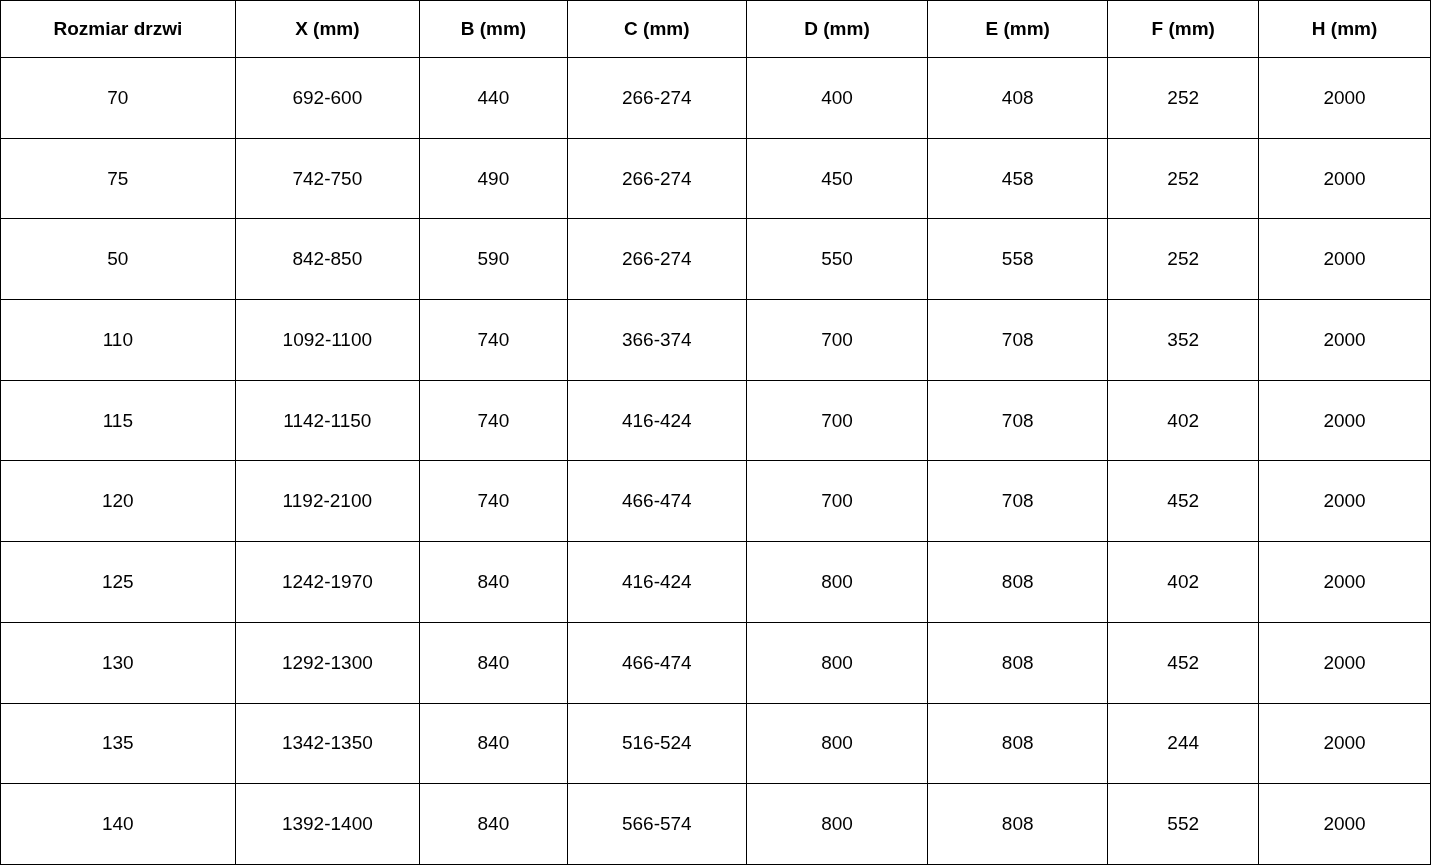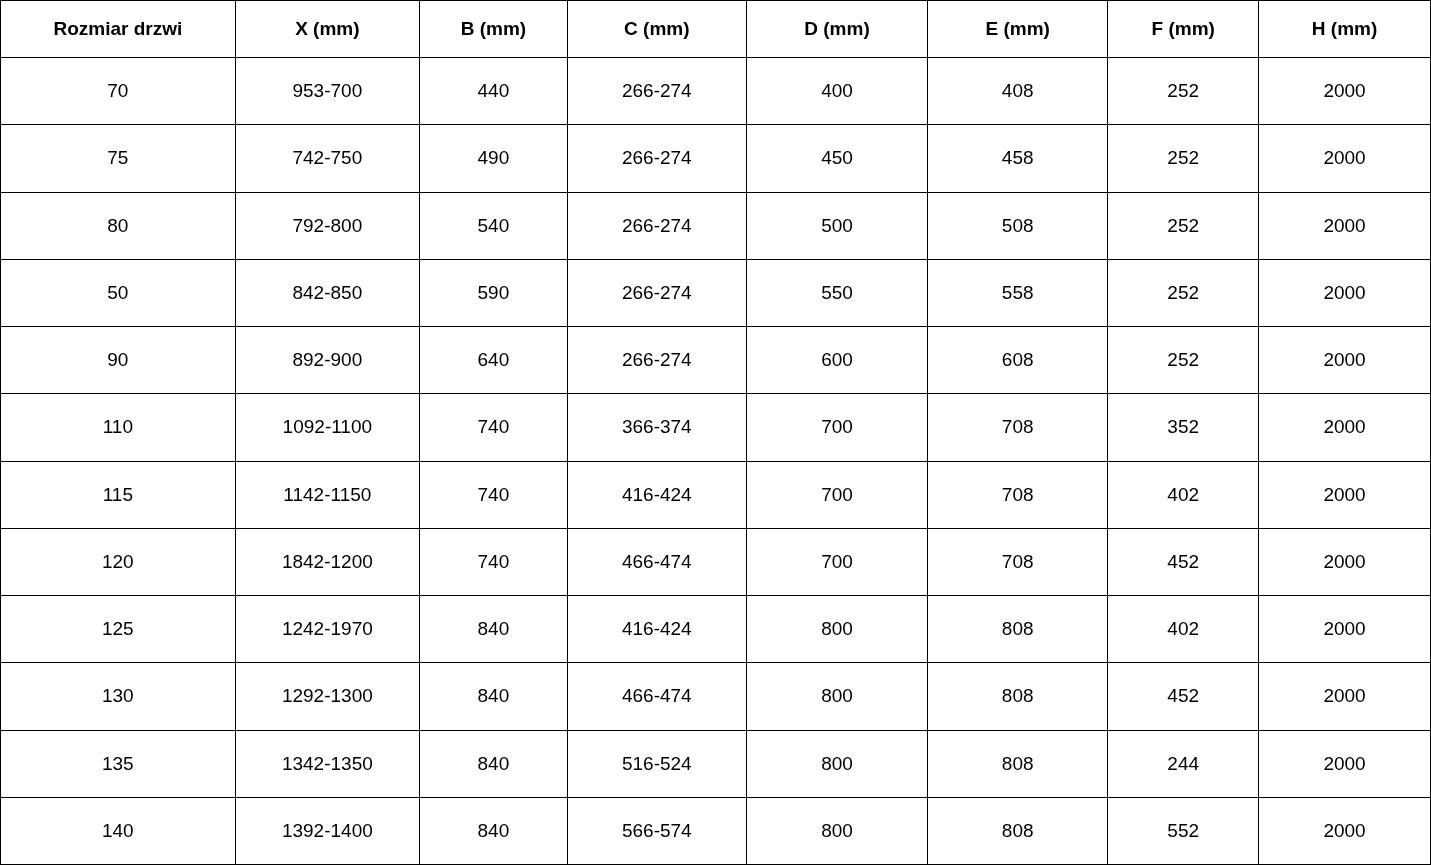--- a/index.html
+++ b/index.html
@@ -69,65 +69,45 @@
       <th>C (mm)</th>
       <th>D (mm)</th>
       <th>E (mm)</th>
       <th>F (mm)</th>
       <th>H (mm)</th>
     </tr>
   </thead>
   <tbody>
     <tr>
       <td>70</td>
-      <td>953-700</td>
+      <td>692-600</td>
       <td>440</td>
       <td>266-274</td>
       <td>400</td>
       <td>408</td>
       <td>252</td>
       <td>2000</td>
     </tr>
     <tr>
       <td>75</td>
       <td>742-750</td>
       <td>490</td>
       <td>266-274</td>
       <td>450</td>
       <td>458</td>
       <td>252</td>
       <td>2000</td>
     </tr>
     <tr>
-      <td>80</td>
-      <td>792-800</td>
-      <td>540</td>
-      <td>266-274</td>
-      <td>500</td>
-      <td>508</td>
-      <td>252</td>
-      <td>2000</td>
-    </tr>
-    <tr>
       <td>50</td>
       <td>842-850</td>
       <td>590</td>
       <td>266-274</td>
       <td>550</td>
       <td>558</td>
-      <td>252</td>
-      <td>2000</td>
-    </tr>
-    <tr>
-      <td>90</td>
-      <td>892-900</td>
-      <td>640</td>
-      <td>266-274</td>
-      <td>600</td>
-      <td>608</td>
       <td>252</td>
       <td>2000</td>
     </tr>
     <tr>
       <td>110</td>
       <td>1092-1100</td>
       <td>740</td>
       <td>366-374</td>
       <td>700</td>
       <td>708</td>
@@ -139,21 +119,21 @@
       <td>1142-1150</td>
       <td>740</td>
       <td>416-424</td>
       <td>700</td>
       <td>708</td>
       <td>402</td>
       <td>2000</td>
     </tr>
     <tr>
       <td>120</td>
-      <td>1842-1200</td>
+      <td>1192-2100</td>
       <td>740</td>
       <td>466-474</td>
       <td>700</td>
       <td>708</td>
       <td>452</td>
       <td>2000</td>
     </tr>
     <tr>
       <td>125</td>
       <td>1242-1970</td>

